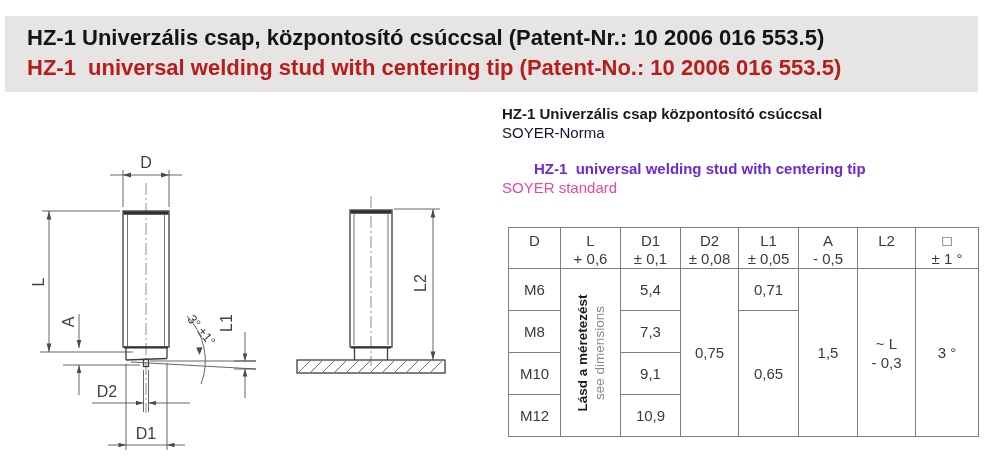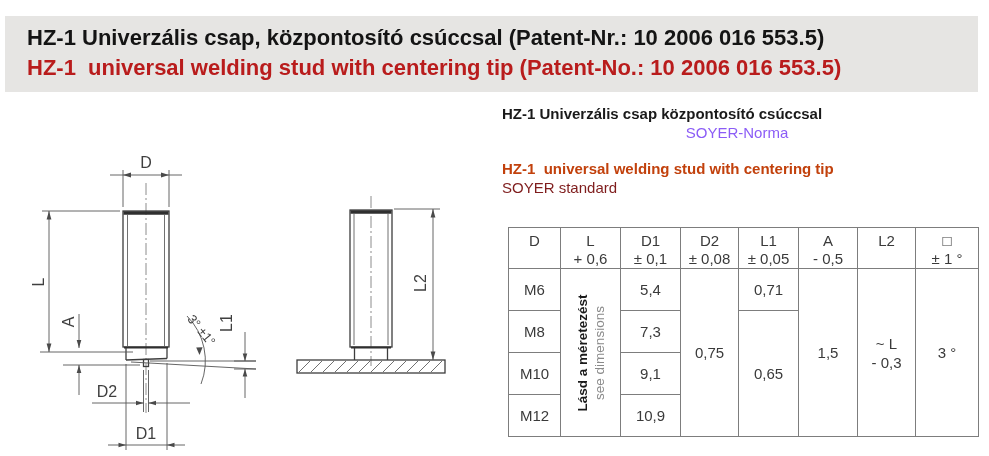--- a/index.html
+++ b/index.html
@@ -12,24 +12,24 @@
     position:absolute;left:5px;top:16px;width:973px;height:76px;
     background:#e6e5e3;padding:7px 0 0 22px;box-sizing:border-box;
   }
   .title-line{font-size:22px;font-weight:bold;line-height:30px;white-space:pre;}
   .title-hu{color:#141414;}
   .title-en{color:#b91c1c;}
   
   #info-block{position:absolute;left:502px;top:104px;width:470px;}
   .info-line{font-size:15px;line-height:19px;white-space:pre;}
   .info-name-hu{font-weight:bold;color:#1a1a1a;}
-  .info-std-hu{color:#8b5cf6;text-align:center;}
+  .info-std-hu{color:#0f172a;}
   .info-gap{height:17px;}
-  .info-name-en{font-weight:bold;color:#c2410c;}
-  .info-std-en{color:#7f1d1d;}
+  .info-name-en{font-weight:bold;color:#6d28d9;margin-left:32px;}
+  .info-std-en{color:#ec4899;}
   
   #spec-table{
     position:absolute;left:508px;top:227px;
     border-collapse:collapse;table-layout:fixed;
     font-size:15px;color:#3a3a3a;
   }
   #spec-table td{
     border:1px solid #7d7d7d;text-align:center;vertical-align:middle;
     padding:0;box-sizing:border-box;overflow:hidden;
   }

